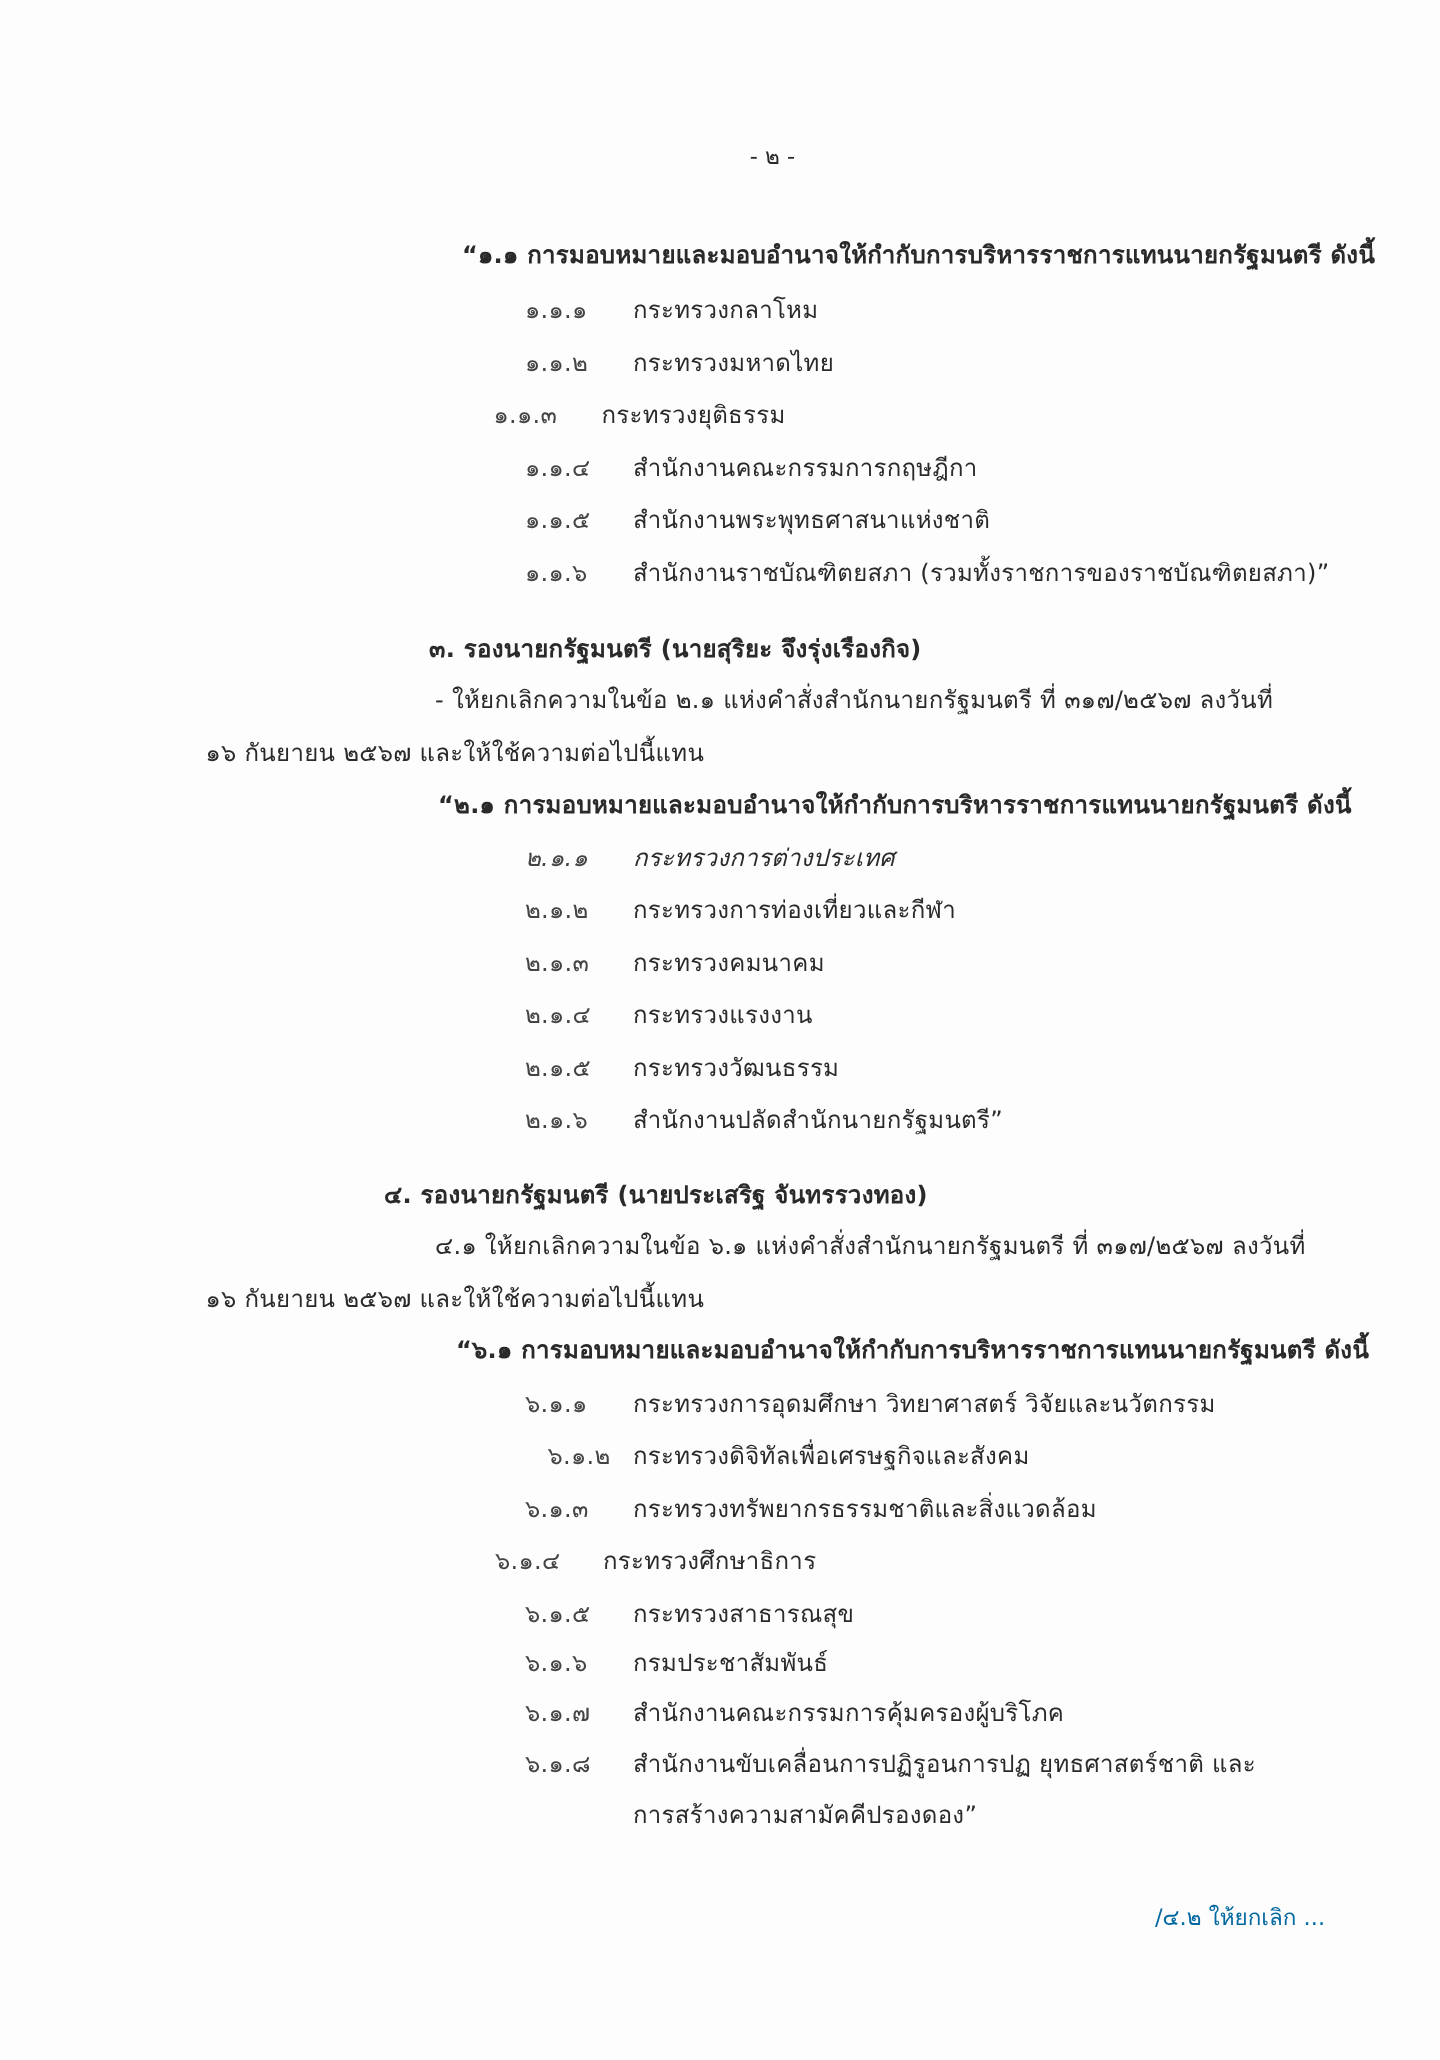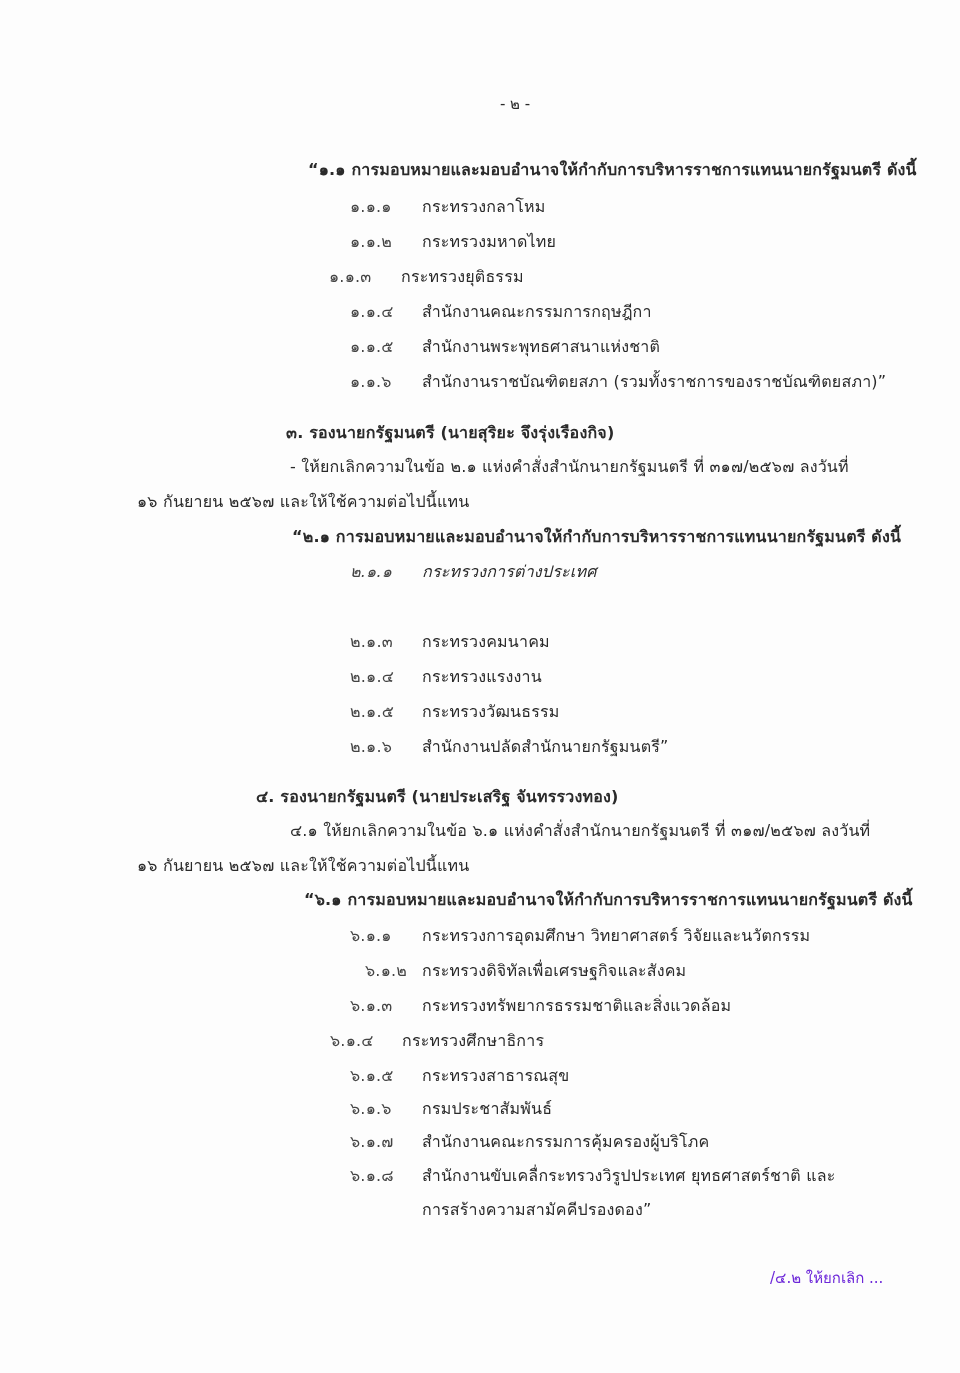--- a/index.html
+++ b/index.html
@@ -44,21 +44,21 @@
       color: #444;
     }
     .item .txt {
       display: inline-block;
     }
     .footer {
       position: absolute;
       top: 1266px;
       left: 770px;
       font-size: 15px;
-      color: #6d28d9;
+      color: #0369a1;
     }
   </style>
 </head>
 <body>
 
 <div class="page">
 
   <div class="page-num">- ๒ -</div>
 
   <div class="line bold" style="top:159px; left:308px;">“๑.๑ การมอบหมายและมอบอำนาจให้กำกับการบริหารราชการแทนนายกรัฐมนตรี  ดังนี้</div>
@@ -82,20 +82,23 @@
     <span class="num">๑.๑.๖</span><span class="txt">สำนักงานราชบัณฑิตยสภา (รวมทั้งราชการของราชบัณฑิตยสภา)”</span>
   </div>
 
   <div class="line bold" style="top:422px; left:256px;margin-left:30px;">๓.  รองนายกรัฐมนตรี (นายสุริยะ  จึงรุ่งเรืองกิจ)</div>
   <div class="line" style="top:456px; left:290px; width:590px; text-align:justify;">- ให้ยกเลิกความในข้อ ๒.๑ แห่งคำสั่งสำนักนายกรัฐมนตรี ที่ ๓๑๗/๒๕๖๗ ลงวันที่</div>
   <div class="line" style="top:491px; left:137px;">๑๖ กันยายน ๒๕๖๗ และให้ใช้ความต่อไปนี้แทน</div>
   <div class="line bold" style="top:526px; left:292px;">“๒.๑ การมอบหมายและมอบอำนาจให้กำกับการบริหารราชการแทนนายกรัฐมนตรี ดังนี้</div>
 
   <div class="line item" style="top:561px; left:350px;font-style:italic;">
     <span class="num">๒.๑.๑</span><span class="txt">กระทรวงการต่างประเทศ</span>
+  </div>
+  <div class="line item" style="top:596px; left:350px;">
+    <span class="num">๒.๑.๒</span><span class="txt">กระทรวงการท่องเที่ยวและกีฬา</span>
   </div>
   <div class="line item" style="top:631px; left:350px;">
     <span class="num">๒.๑.๓</span><span class="txt">กระทรวงคมนาคม</span>
   </div>
   <div class="line item" style="top:666px; left:350px;">
     <span class="num">๒.๑.๔</span><span class="txt">กระทรวงแรงงาน</span>
   </div>
   <div class="line item" style="top:701px; left:350px;">
     <span class="num">๒.๑.๕</span><span class="txt">กระทรวงวัฒนธรรม</span>
   </div>
@@ -123,19 +126,19 @@
   <div class="line item" style="top:1065px; left:350px;">
     <span class="num">๖.๑.๕</span><span class="txt">กระทรวงสาธารณสุข</span>
   </div>
   <div class="line item" style="top:1098px; left:350px;">
     <span class="num">๖.๑.๖</span><span class="txt">กรมประชาสัมพันธ์</span>
   </div>
   <div class="line item" style="top:1131px; left:350px;">
     <span class="num">๖.๑.๗</span><span class="txt">สำนักงานคณะกรรมการคุ้มครองผู้บริโภค</span>
   </div>
   <div class="line item" style="top:1165px; left:350px;">
-    <span class="num">๖.๑.๘</span><span class="txt">สำนักงานขับเคลื่กระทรวงวิรูปประเทศ ยุทธศาสตร์ชาติ และ</span>
+    <span class="num">๖.๑.๘</span><span class="txt">สำนักงานขับเคลื่อนการปฏิรูอนการปฏ ยุทธศาสตร์ชาติ และ</span>
   </div>
   <div class="line" style="top:1199px; left:422px;">การสร้างความสามัคคีปรองดอง”</div>
 
   <div class="footer">/๔.๒ ให้ยกเลิก ...</div>
 
 </div>
 
 </body></html>

